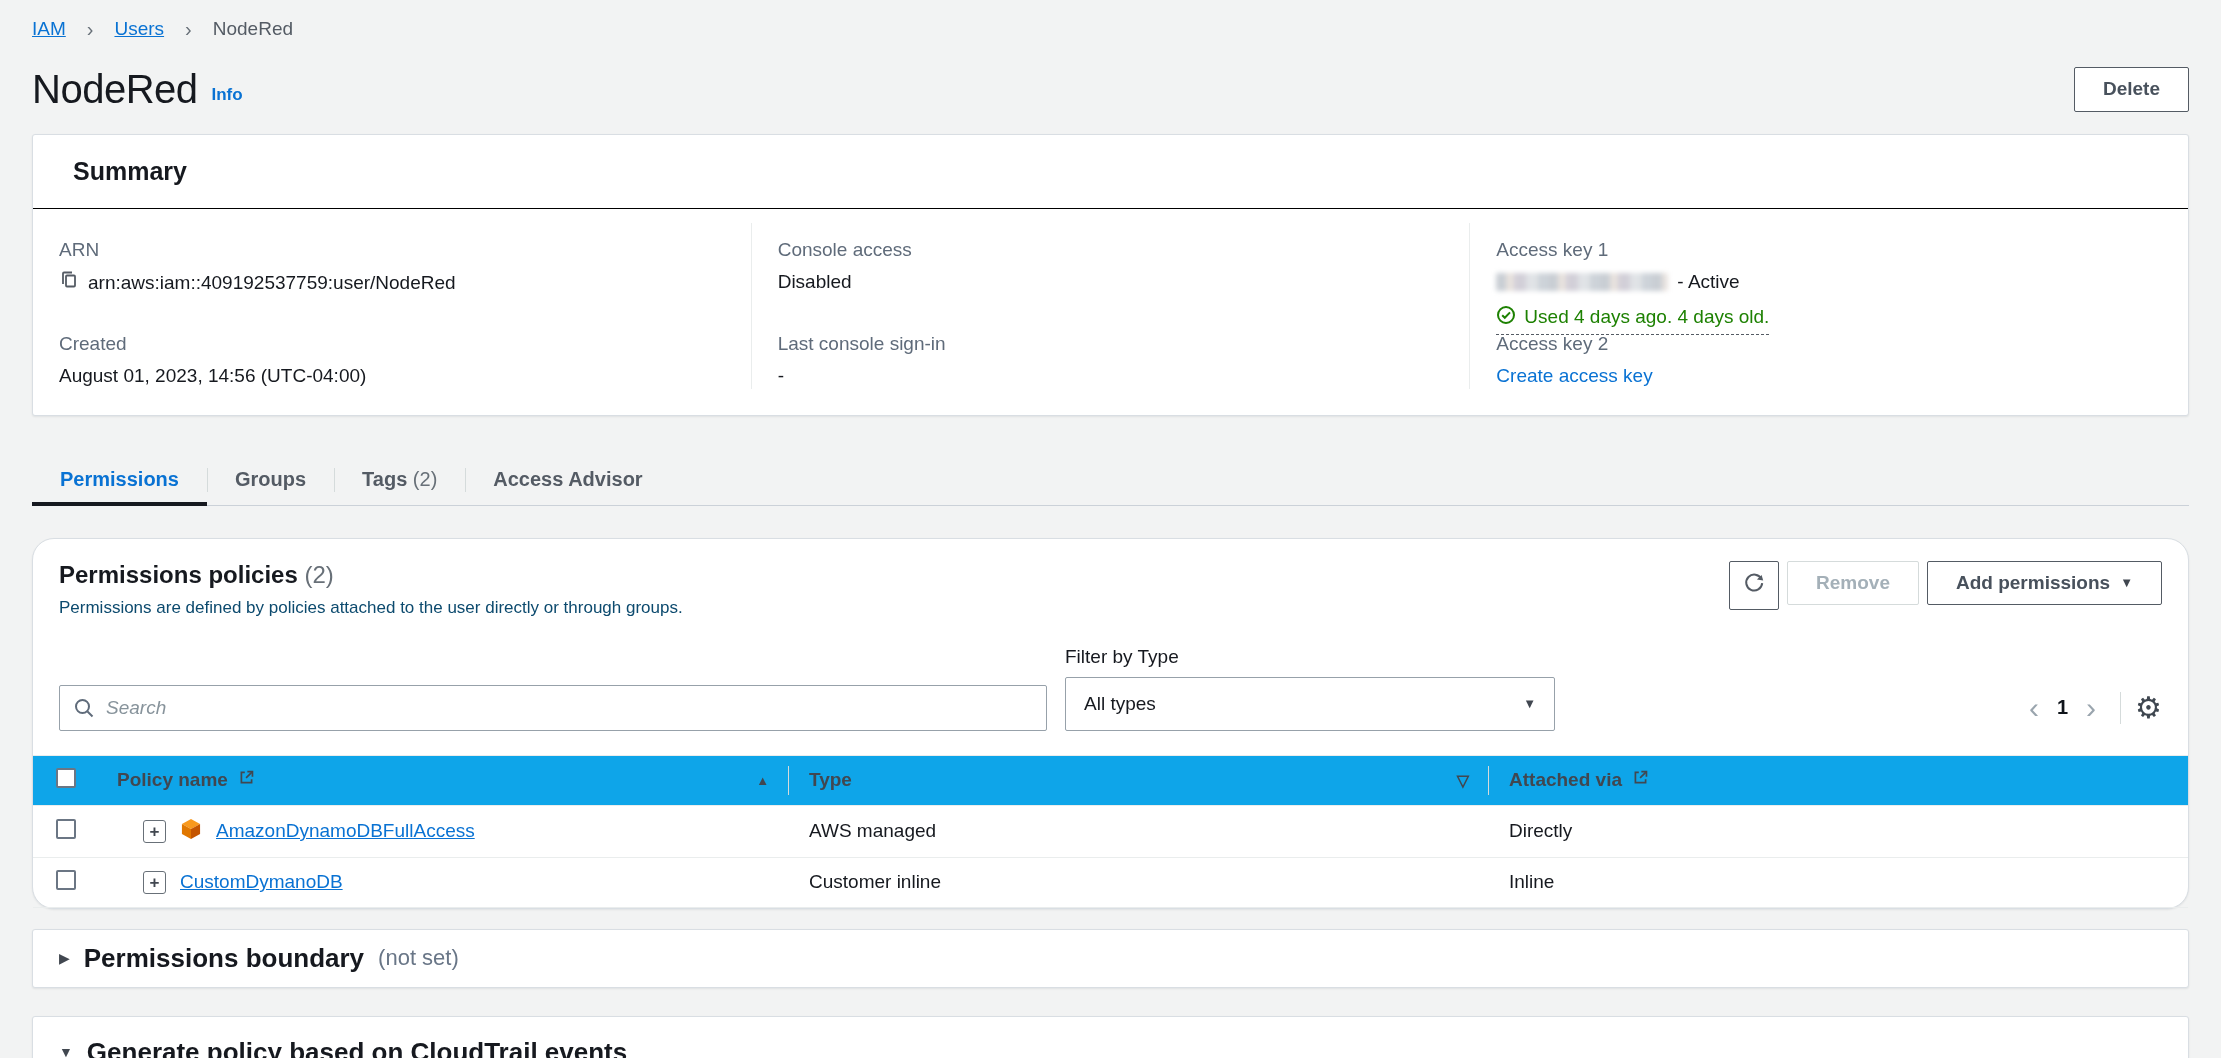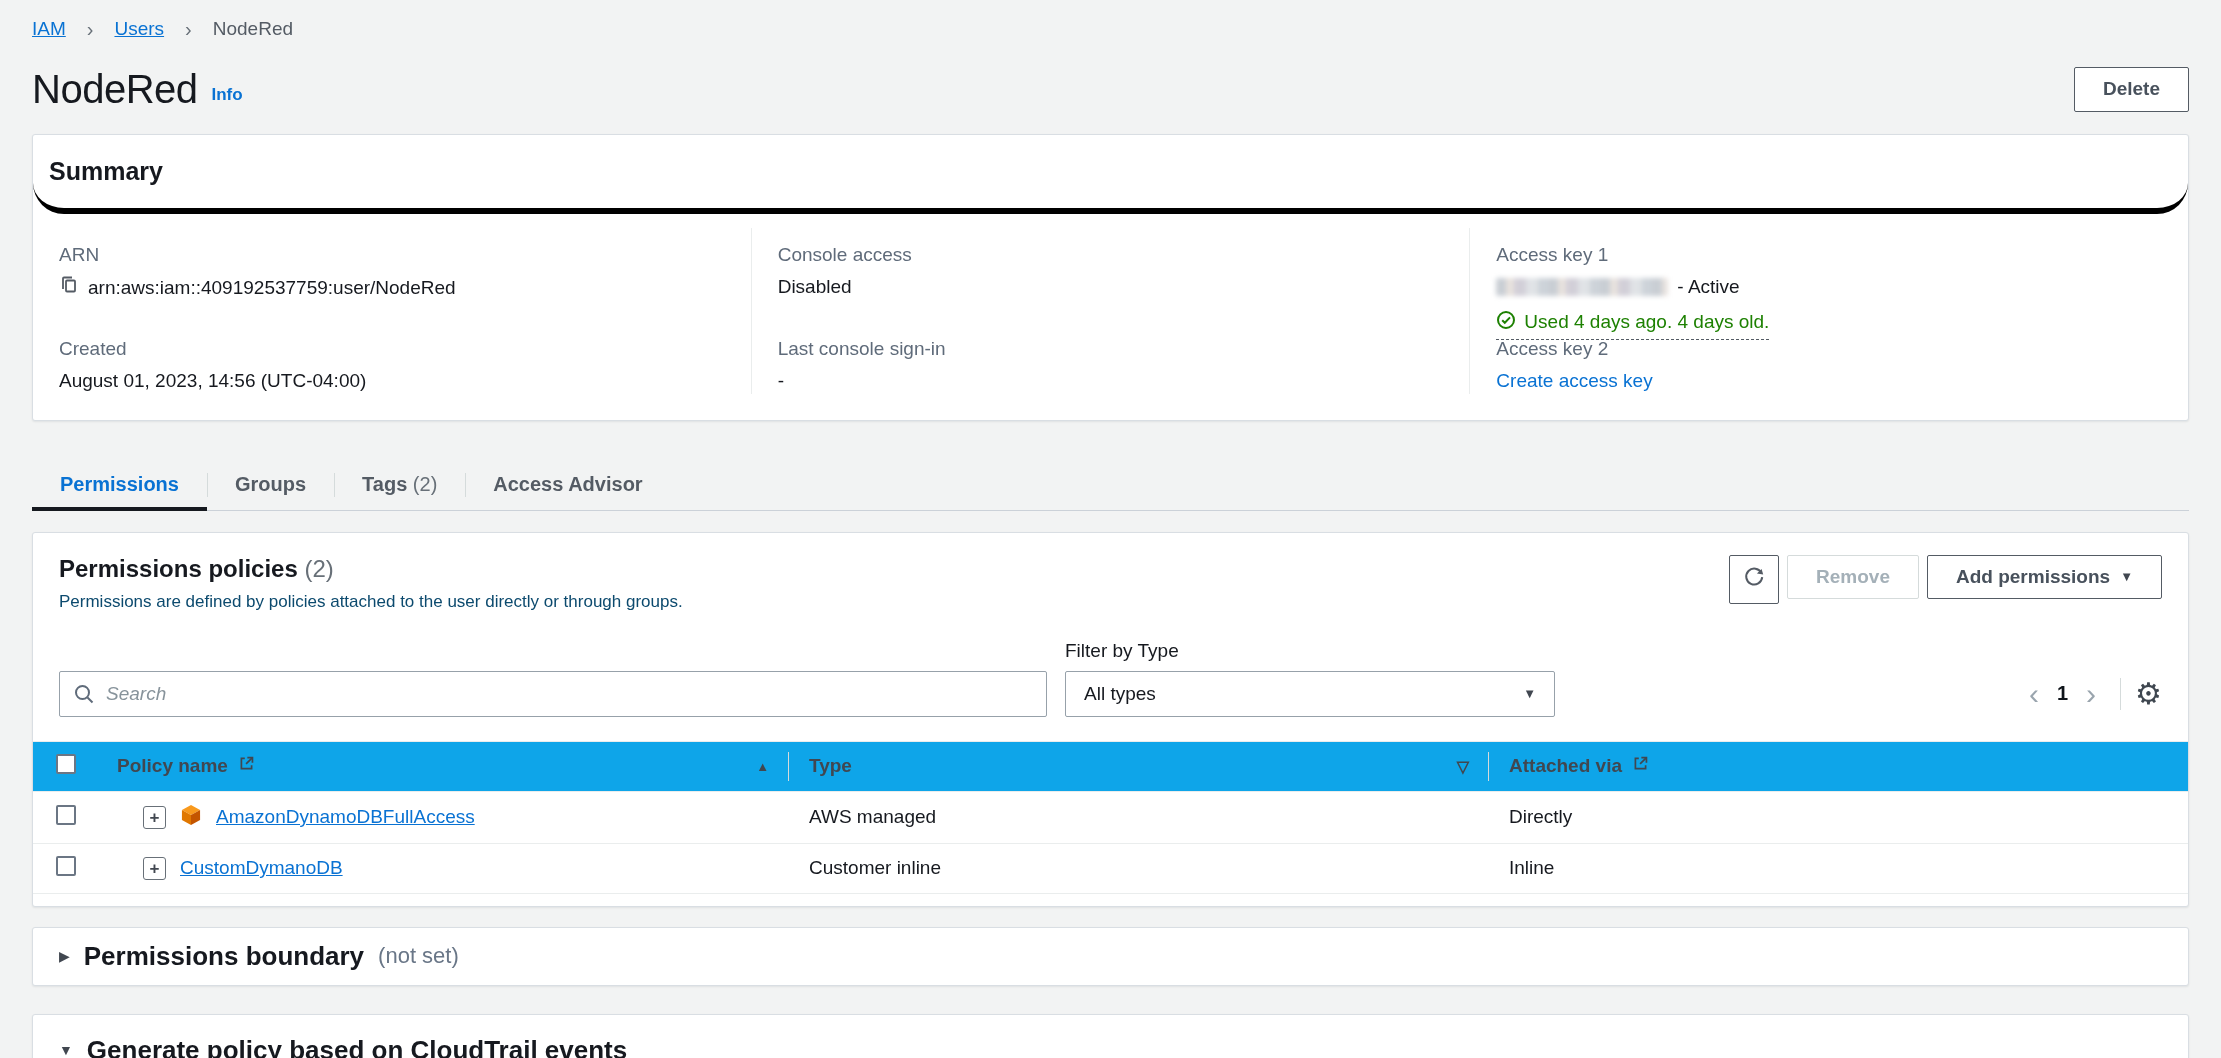--- a/index.html
+++ b/index.html
@@ -43,21 +43,21 @@
   
   .card {
     background: #fff;
     border: 1px solid #d9dee3;
     border-radius: 3px;
     box-shadow: 0 1px 2px rgba(0,28,36,.08);
   }
 
   
   .summary-card { margin-top: 22px; }
-  .card-h1 { padding: 22px 16px; border-bottom: 6px solid #000000; border-radius: 31px; }
+  .card-h1 { padding: 22px 40px; border-bottom: 1px solid #000000; }
   .card-h1 h2 { font-size: 25px; font-weight: 700; }
   .summary-grid { display: flex; padding: 14px 0 26px 0; }
   .s-col { flex: 1 1 0; padding: 0 26px; }
   .s-col + .s-col { border-left: 1px solid #eaeded; }
   .s-cell-top { height: 94px; padding-top: 16px; }
   .s-cell-bottom { padding-top: 16px; }
   .s-label { color: #5f6b7a; font-size: 19px; margin-bottom: 8px; }
   .s-value { color: #16191f; font-size: 19px; line-height: 1.35; }
   .value-with-icon { display: flex; align-items: center; gap: 9px; }
   .icon-svg { flex: 0 0 auto; display: inline-block; vertical-align: middle; }
@@ -84,40 +84,40 @@
     height: 52%; width: 1px; background: #d5dbdb;
   }
   .tab-active { color: #0972d3; }
   .tab-active::after {
     content: ""; position: absolute; left: 0; right: 0; bottom: -1px;
     height: 4px; background: #16191f;
   }
   .tab-count { color: #687078; font-weight: 400; }
 
   
-  .policies-card { margin-top: 21px; padding-bottom: 12px; }
+  .policies-card { margin-top: 32px; padding-bottom: 0; border-radius: 22px; }
   .pol-header { display: flex; align-items: flex-start; padding: 22px 26px 0 26px; }
   .pol-title { font-size: 24px; font-weight: 700; }
   .pol-count { color: #687078; font-weight: 400; }
   .pol-desc { margin-top: 9px; font-size: 17px; color: #0c4a6e; }
   .pol-actions { margin-left: auto; display: flex; gap: 8px; align-items: flex-start; }
 
   .filter-row { display: flex; align-items: flex-end; gap: 18px; padding: 28px 26px 16px 26px; }
   .search-wrap { position: relative; width: 988px; }
   .search-input {
     width: 100%; height: 46px; border: 1px solid #97a1aa; border-radius: 2px;
     padding: 0 16px 0 46px; font-size: 19px; color: #16191f;
     font-family: "Liberation Sans", sans-serif; background: #fff; outline: none;
   }
   .search-input::placeholder { font-style: italic; color: #87939b; }
   .search-icon-pos { position: absolute; left: 14px; top: 12px; }
   .filter-group { width: 490px; }
   .filter-label { font-size: 19px; color: #16191f; margin-bottom: 9px; }
   .select-box {
-    height: 46px; border: 1px solid #97a1aa; border-radius: 2px; background: #fff;
+    height: 54px; border: 1px solid #97a1aa; border-radius: 2px; background: #fff;
     display: flex; align-items: center; padding: 0 18px; font-size: 19px; cursor: pointer;
   }
   .select-box .caret { margin-left: auto; }
   .pagination { margin-left: auto; display: flex; align-items: center; margin-bottom: 7px; }
   .page-chevron { font-size: 30px; color: #9aa5ae; padding: 0 10px; cursor: pointer; line-height: 1; }
   .page-num { font-size: 20px; font-weight: 700; color: #0f141a; padding: 0 8px; cursor: pointer; }
   .pag-divider { width: 1px; height: 32px; background: #d5dbdb; margin: 0 14px; }
   .gear { font-size: 30px; color: #3f4750; cursor: pointer; line-height: 1; }
 
   

